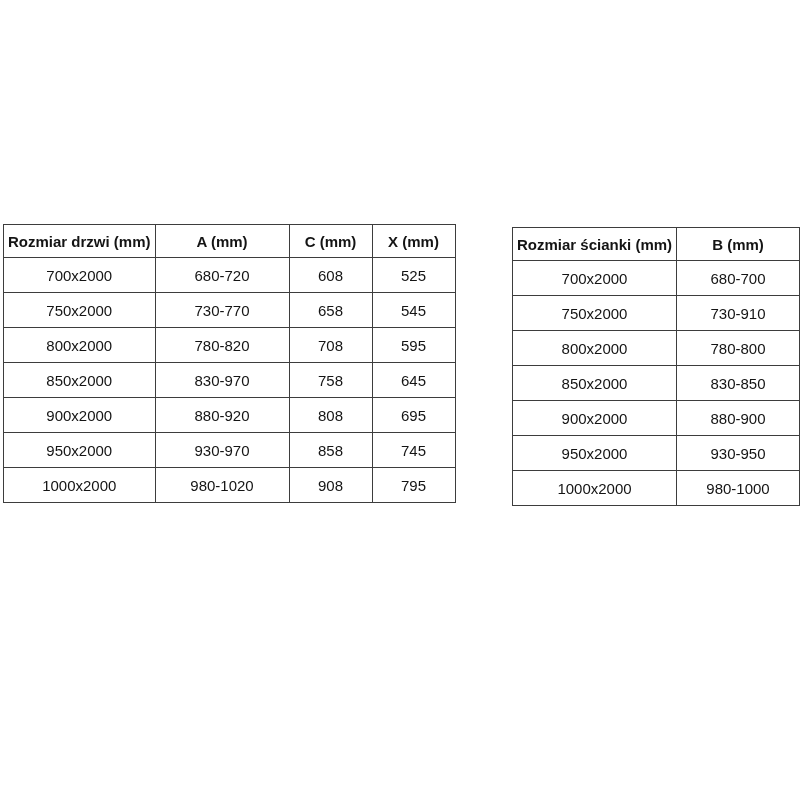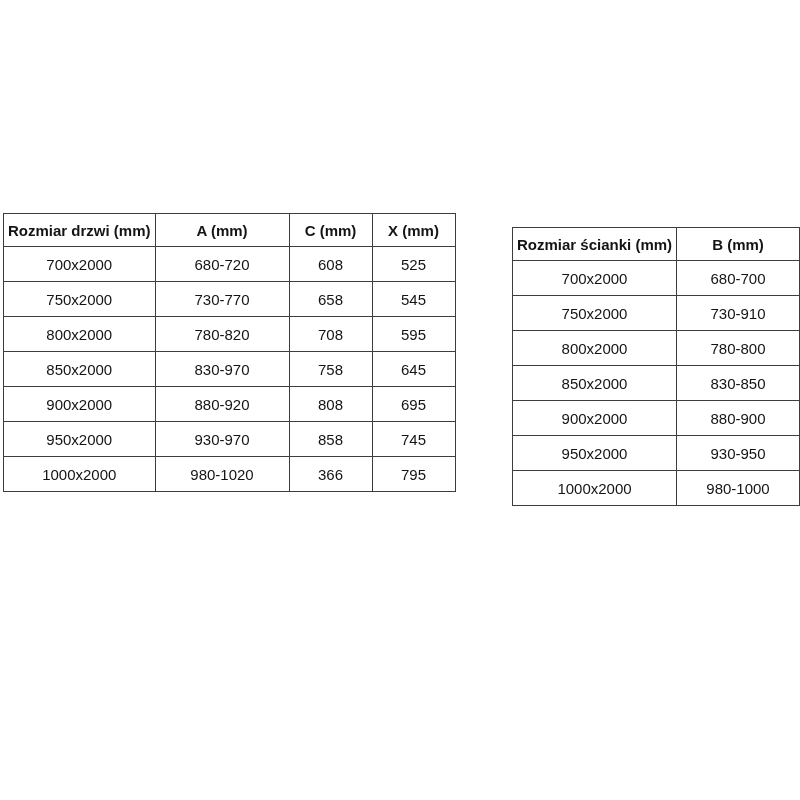--- a/index.html
+++ b/index.html
@@ -35,21 +35,21 @@
   table.spec th {
     font-size: 15px;
     font-weight: bold;
     height: 32px;
   }
   table.spec td {
     font-size: 15px;
     font-weight: normal;
     height: 34px;
   }
-  #door-table { left: 3px; top: 213px; }
+  #door-table { left: 3px; top: 224px; }
   #wall-table { left: 512px; top: 227px; }
 </style>
 </head>
 <body>
 
 <div class="stage">
 
   <table class="spec" id="door-table">
     <colgroup>
       <col style="width:149px">
@@ -98,21 +98,21 @@
       </tr>
       <tr>
         <td>950x2000</td>
         <td>930-970</td>
         <td>858</td>
         <td>745</td>
       </tr>
       <tr>
         <td>1000x2000</td>
         <td>980-1020</td>
-        <td>366</td>
+        <td>908</td>
         <td>795</td>
       </tr>
     </tbody>
   </table>
 
   <table class="spec" id="wall-table">
     <colgroup>
       <col style="width:151px">
         <col style="width:125px">
     </colgroup>

